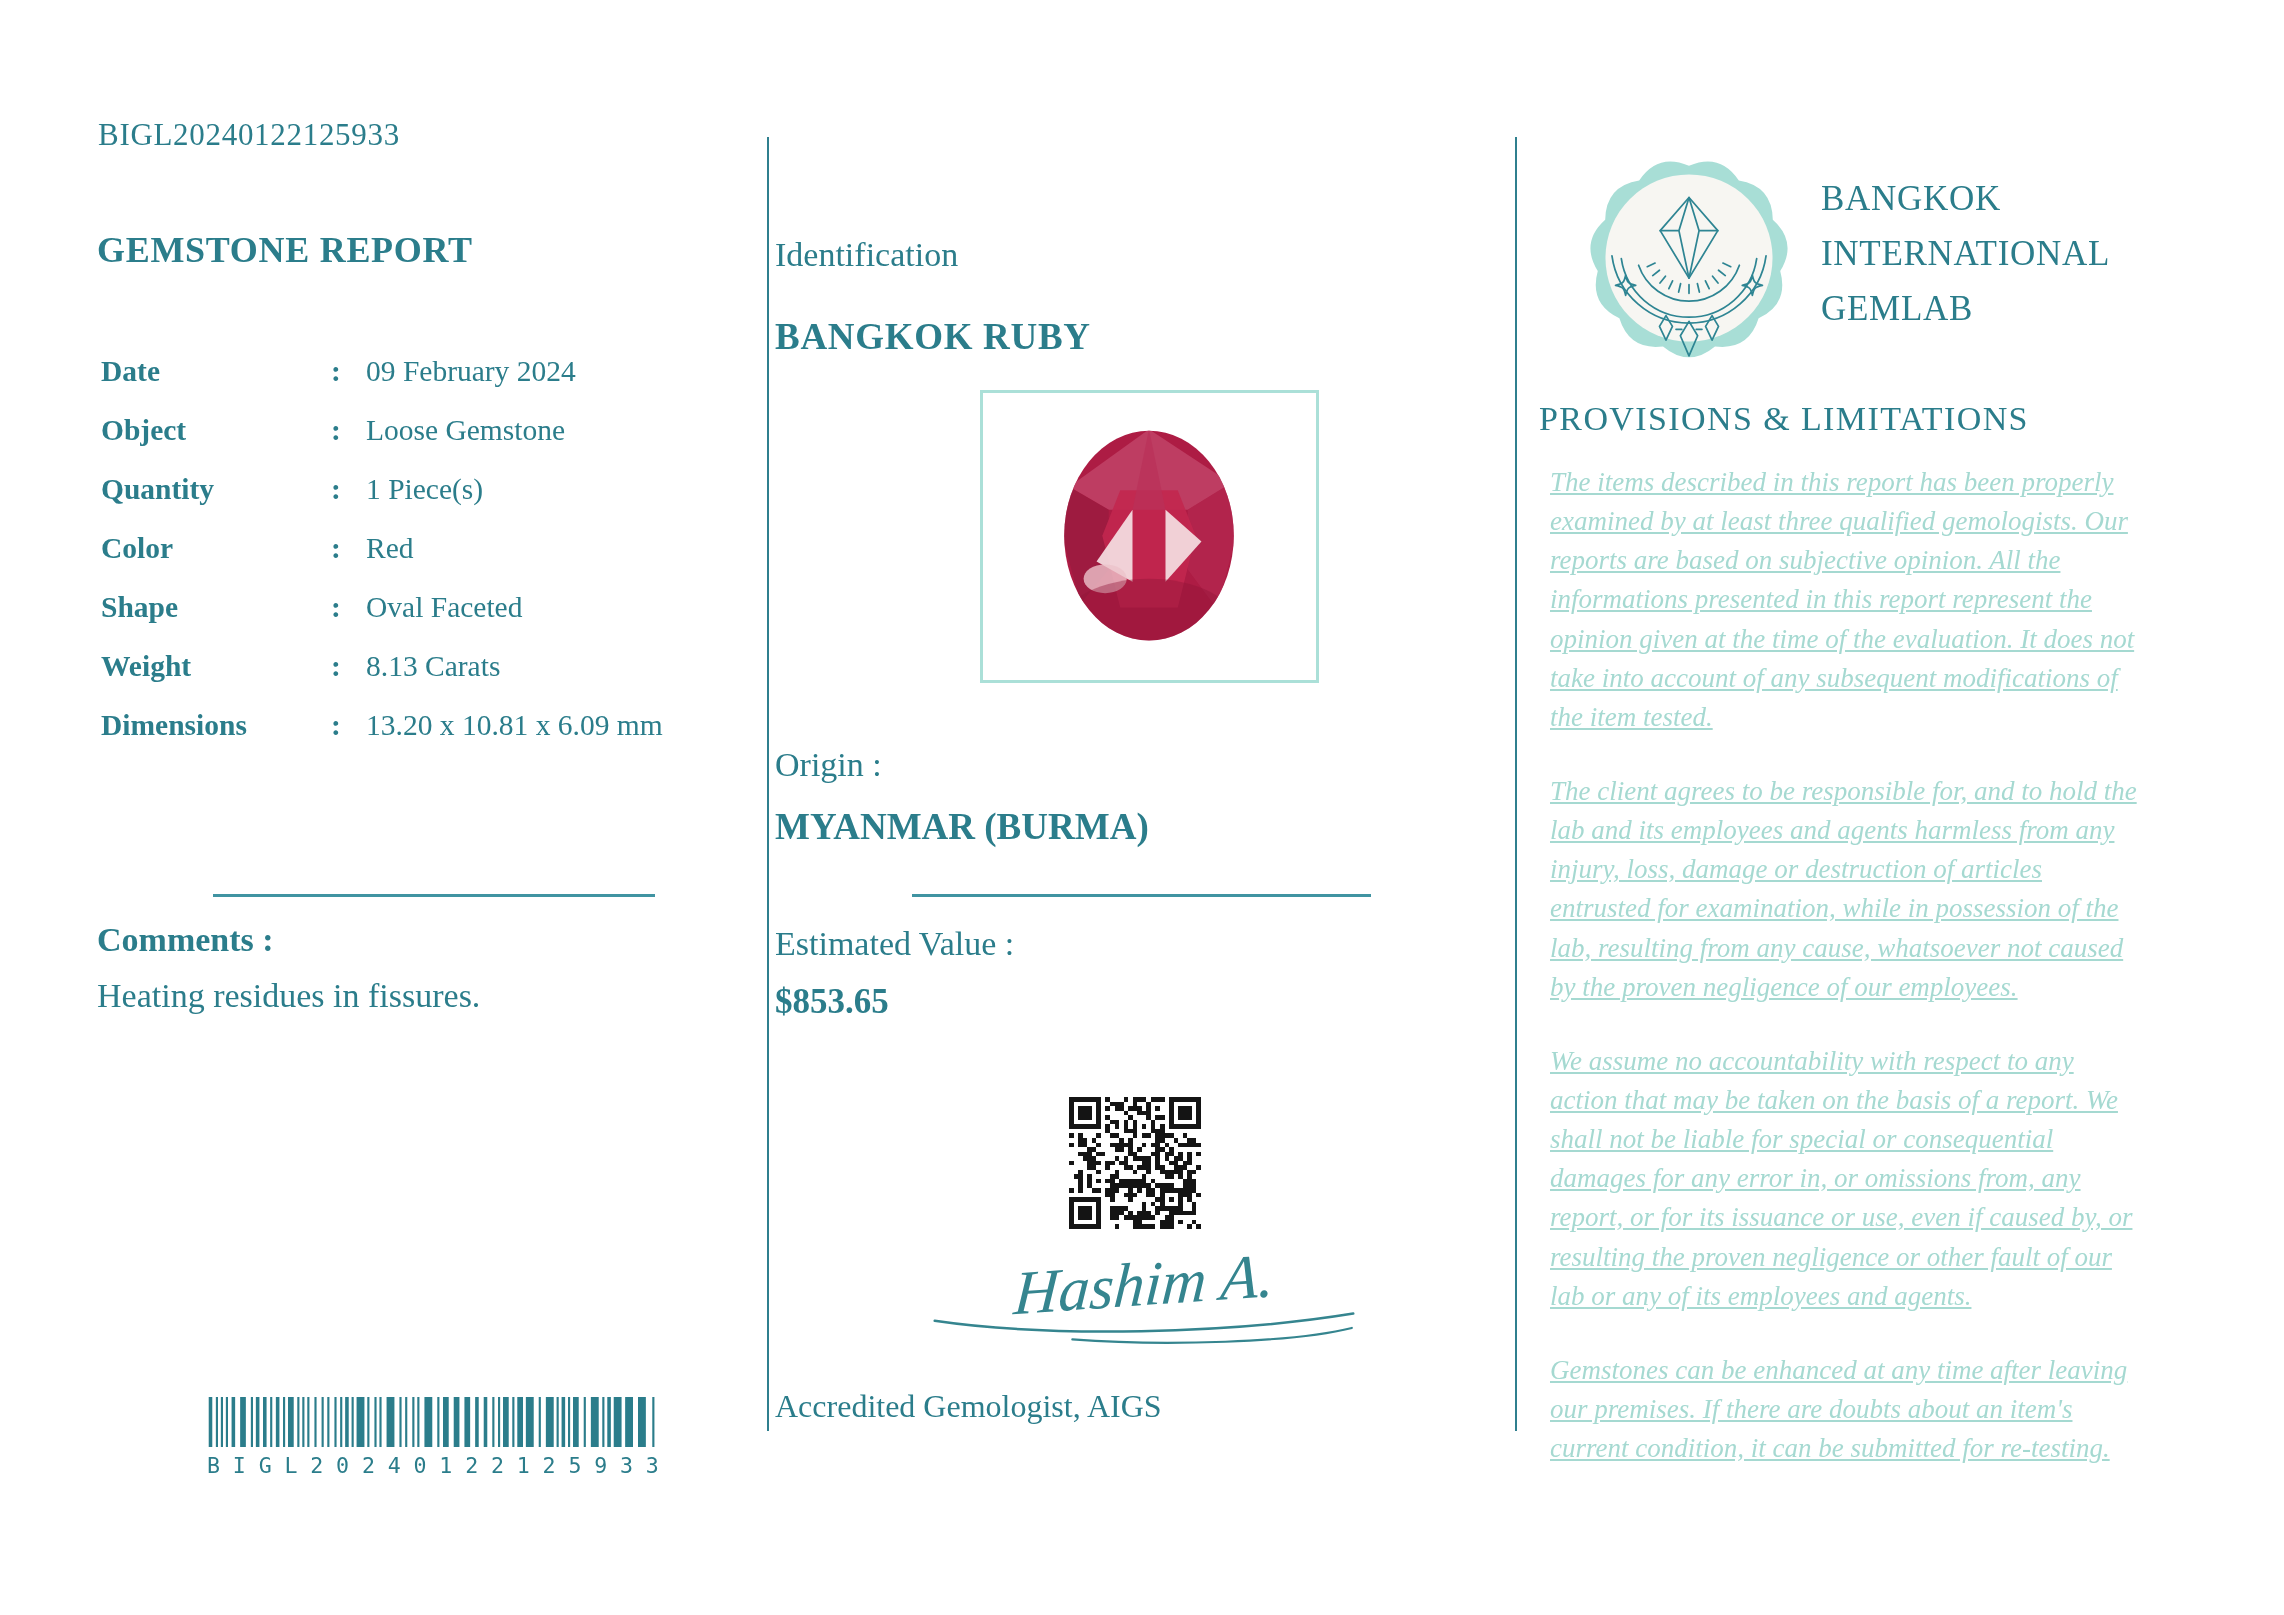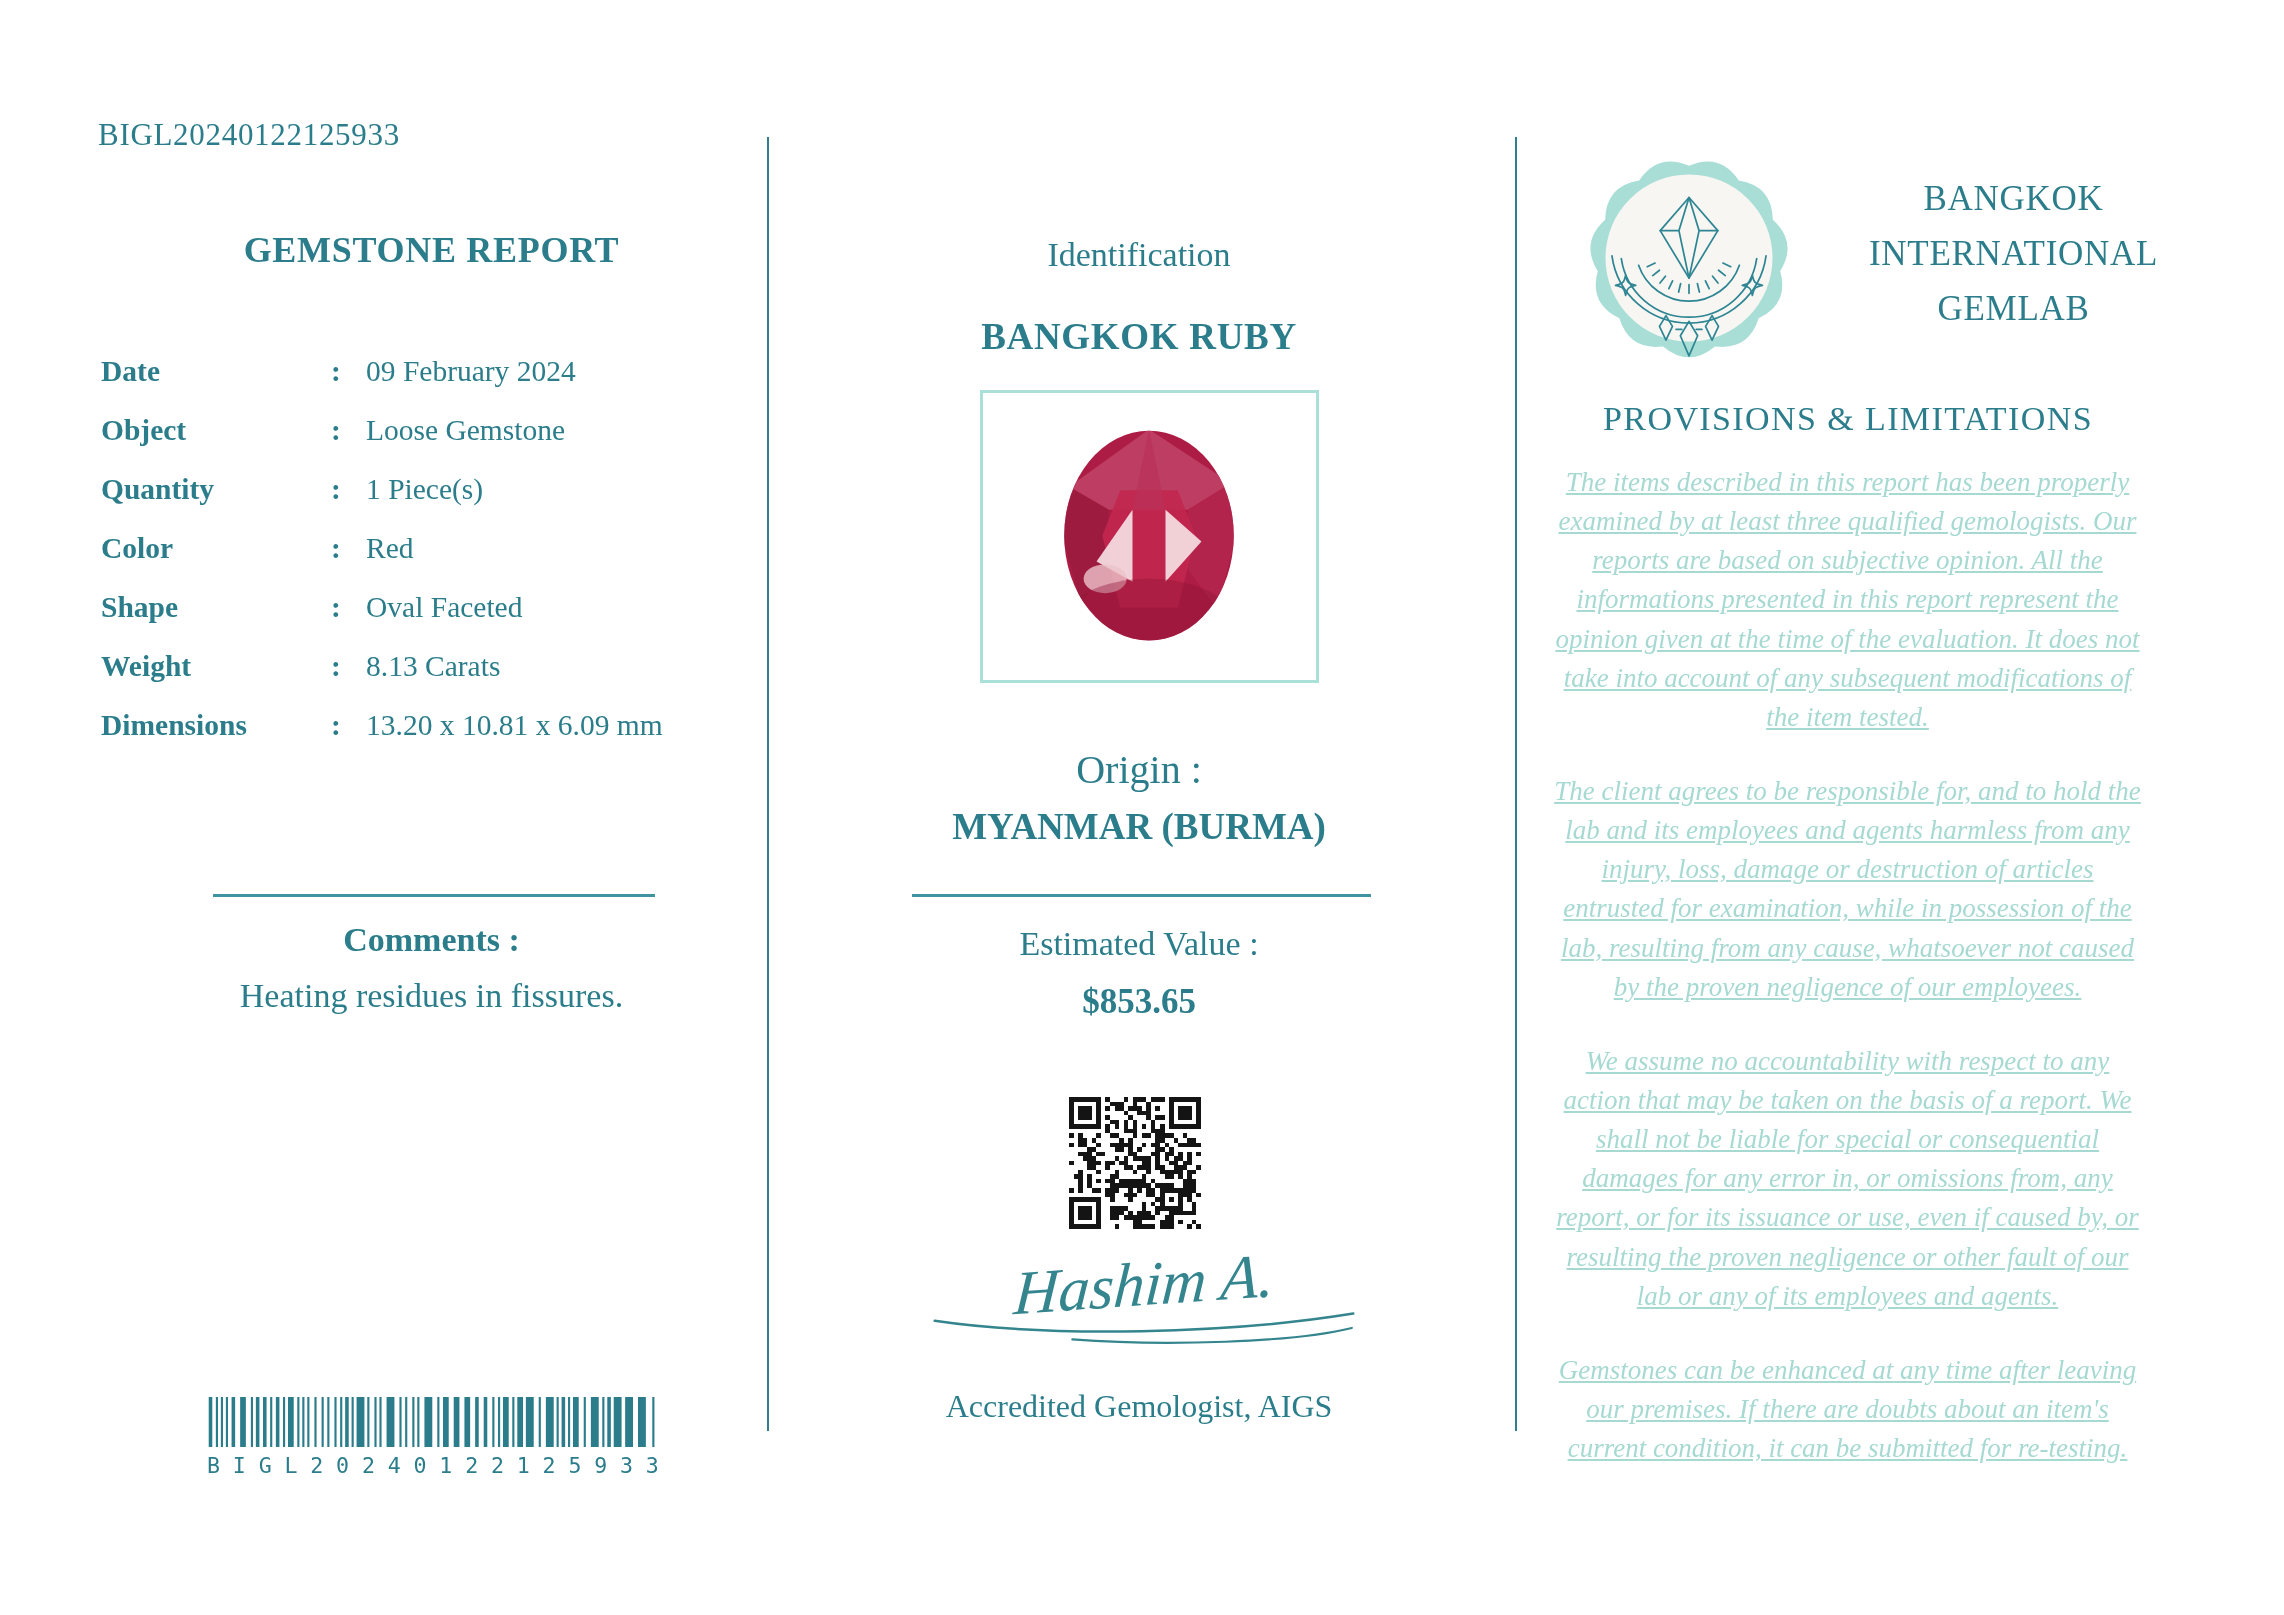--- a/index.html
+++ b/index.html
@@ -1,21 +1,21 @@
 <!DOCTYPE html>
 <html style="font-size:11.5px"><head>
 <meta charset="utf-8">
 <style>
   html,body{margin:0;padding:0;background:#ffffff;}
   #page{position:relative;width:2284px;height:1584px;background:#fff;overflow:hidden;
         font-family:"Liberation Serif",serif;color:#2B7D8B;}
 
   
   .abs{position:absolute;}
-  .center{text-align:center;}
+  .center{}
 
   
   #report-number{left:98px;top:117px;font-size:31px;letter-spacing:0.7px;}
 
   
   #gem-title{left:97px;top:229px;width:669px;font-size:36px;font-weight:bold;letter-spacing:0.7px;}
   #specs{left:101px;top:342px;width:647px;font-size:29.5px;}
   .spec-row{display:flex;align-items:center;height:59px;}
   .spec-label{width:230px;font-weight:bold;}
   .spec-colon{width:35px;font-weight:bold;}
@@ -28,21 +28,21 @@
 
   
   .v-divider{top:137px;width:2.2px;height:1294px;background:#2F7F8E;}
   #divider-1{left:767px;}
   #divider-2{left:1515px;}
 
   
   #identification-heading{left:775px;top:236px;width:728px;font-size:34px;}
   #natural-ruby{left:775px;top:315px;width:728px;font-size:37px;font-weight:bold;letter-spacing:0.7px;}
   #gem-box{left:980px;top:390px;width:339px;height:293px;border:3.6px solid #ABE0D8;box-sizing:border-box;background:#fff;}
-  #origin-label{left:775px;top:746px;width:728px;font-size:40px;}
+  #origin-label{left:775px;top:746px;width:728px;font-size:34px;}
   #origin-value{left:775px;top:805px;width:728px;font-size:37px;font-weight:bold;}
   #mid-rule{left:912px;top:894px;width:459px;height:2.9px;background:#4094A2;}
   #estimated-label{left:775px;top:925px;width:728px;font-size:34px;}
   #estimated-value{left:775px;top:982px;width:728px;font-size:35px;font-weight:bold;}
   #qr-code{left:1069px;top:1097px;width:132px;height:132px;}
   #signature{left:921px;top:1253px;width:446px;text-align:center;}
   #signature-text{display:inline-block;font-style:italic;font-size:62px;color:#35858F;
                   transform:rotate(-4deg) skewX(-8deg);line-height:1;}
   #signature-flourish{display:block;margin:-10px auto 0 auto;}
   #signatory-title{left:775px;top:1388px;width:728px;font-size:32px;}

